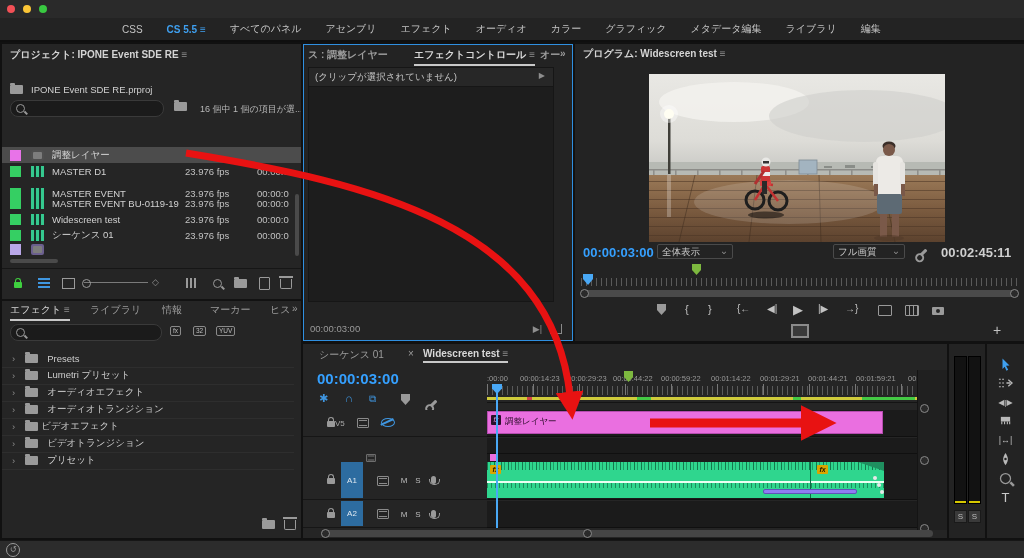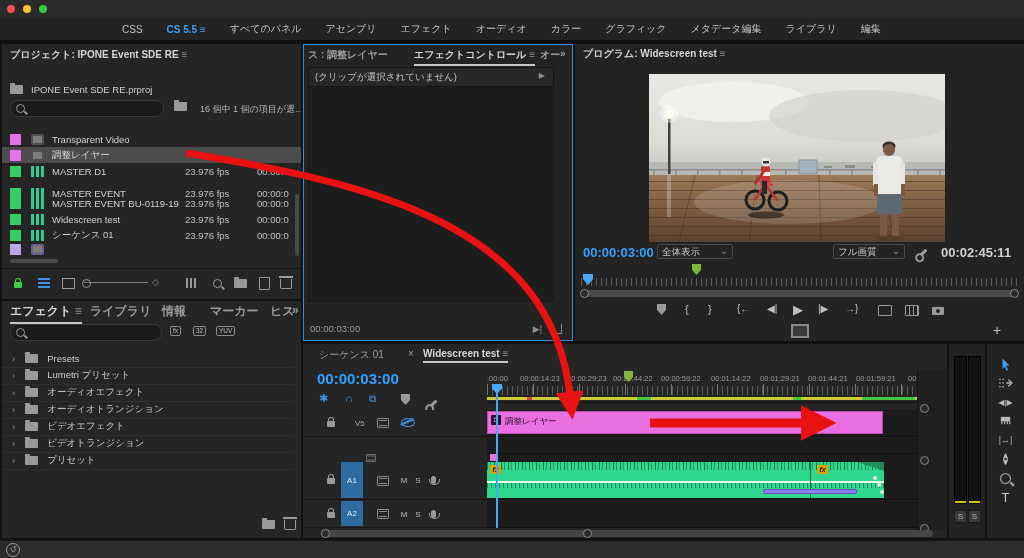--- a/index.html
+++ b/index.html
@@ -98,25 +98,20 @@
     <span style="font-size:9.5px;color:#d0d0d0">IPONE Event SDE RE.prproj</span>
   </div>
 
   <div class="abs" style="left:8px;top:56px;width:152px;height:15px;background:#1b1b1b;border:1px solid #3a3a3a;border-radius:8px">
     <span class="mag abs" style="left:5px;top:3px"></span>
   </div>
   <span class="abs" style="left:172px;top:58px"><span class="fold"></span></span>
   <div class="abs" style="left:198px;top:59px;font-size:9px;color:#b8b8b8;white-space:nowrap">16 個中 1 個の項目が選...</div>
 
 
-  <div class="prow" style="top:87px">
-    <span class="chip" style="background:#e873e8"></span>
-    <span class="icvid picon"></span>
-    <span class="pname">Transparent Video</span>
-  </div>
   <div class="prow sel" style="top:103px">
     <span class="chip" style="background:#e873e8"></span>
     <span class="icvid picon"></span>
     <span class="pname">調整レイヤー</span>
   </div>
   <div class="prow" style="top:119px">
     <span class="chip" style="background:#35cf63"></span>
     <span class="icseq picon"></span>
     <span class="pname">MASTER D1</span>
     <span class="pfps">23.976 fps</span>
@@ -165,21 +160,21 @@
     <span class="abs" style="left:82px;top:13px;width:64px;height:1px;background:#7a7a7a"></span>
     <span class="abs" style="left:80px;top:10px;width:7px;height:7px;border:1.5px solid #9a9a9a;border-radius:50%"></span>
     <span class="abs dim" style="left:150px;top:8px;font-size:9px">◇</span>
     <span class="abs barsic" style="left:184px;top:9px"></span>
     <span class="abs" style="left:211px;top:10px"><span class="mag"></span></span>
     <span class="abs" style="left:232px;top:10px"><span class="fold"></span></span>
     <span class="abs newitem" style="left:257px;top:8px"></span>
     <span class="abs" style="left:278px;top:10px"><span class="trashic"></span></span>
   </div>
 
-  <div class="abs" style="left:0;top:256px;width:299px;height:20px;font-size:12px;font-weight:bold;color:#9c9c9c">
+  <div class="abs" style="left:0;top:256px;width:299px;height:20px;font-size:10px;font-weight:normal;color:#9c9c9c">
     <span class="abs tab-underline white" style="left:8px;top:3px"><span>エフェクト</span> <span class="dim">≡</span></span>
     <span class="abs" style="left:88px;top:3px">ライブラリ</span>
     <span class="abs" style="left:160px;top:3px">情報</span>
     <span class="abs" style="left:208px;top:3px">マーカー</span>
     <span class="abs" style="left:268px;top:3px">ヒス</span>
     <span class="abs" style="left:290px;top:3px">»</span>
   </div>
 
   <div class="abs" style="left:8px;top:280px;width:150px;height:15px;background:#1b1b1b;border:1px solid #3a3a3a;border-radius:8px">
     <span class="mag abs" style="left:5px;top:3px"></span>
@@ -204,21 +199,21 @@
       <span style="margin-left:9px">オーディオエフェクト</span>
     </div>
   <div class="erow" style="top:357px">
       <span class="dim" style="margin-left:10px">›</span>
       <span class="fold" style="margin-left:10px"></span>
       <span style="margin-left:9px">オーディオトランジション</span>
     </div>
   <div class="erow" style="top:374px">
       <span class="dim" style="margin-left:10px">›</span>
       <span class="fold" style="margin-left:10px"></span>
-      <span style="margin-left:9px">ビデオエフェクト</span>
+      <span style="margin-left:3px">ビデオエフェクト</span>
     </div>
   <div class="erow" style="top:391px">
       <span class="dim" style="margin-left:10px">›</span>
       <span class="fold" style="margin-left:10px"></span>
       <span style="margin-left:9px">ビデオトランジション</span>
     </div>
   <div class="erow" style="top:408px">
       <span class="dim" style="margin-left:10px">›</span>
       <span class="fold" style="margin-left:10px"></span>
       <span style="margin-left:9px">プリセット</span>
@@ -386,21 +381,21 @@
       <span class="abs" style="left:40px;top:0;width:5px;height:3px;background:#d04444"></span>
       <span class="abs" style="left:150px;top:0;width:14px;height:3px;background:#44c944"></span>
       <span class="abs" style="left:306px;top:0;width:8px;height:3px;background:#44c944"></span>
       <span class="abs" style="left:375px;top:0;width:53px;height:3px;background:#44c944"></span>
     </div>
   </div>
   <span class="abs flagic g" style="left:321px;top:27px"></span>
 
   <div class="trkhdr" style="top:66px;height:26px">
     <span style="margin-left:24px"><span class="lockic"></span></span>
-    <span class="tname" style="margin-left:20px">V5</span>
+    <span class="tname" style="margin-left:0">V5</span>
     <span class="patch" style="margin-left:6px"></span>
     <span style="margin-left:12px"><span class="eyeoff"></span></span>
   </div>
   <div class="trkbody" style="top:66px;height:26px">
 
     <div class="abs" style="left:0;top:1px;width:396px;height:23px;background:#ea6fe0;border:1px solid #b64cb0;box-sizing:border-box">
       <span class="abs" style="left:3px;top:3px;width:10px;height:10px;background:#2a102a;border-radius:1px;color:#ea9fe8;font-size:6.5px;font-style:italic;text-align:center;line-height:10px">fx</span>
       <span class="abs" style="left:17px;top:4px;font-size:8.5px;color:#2a0c28">調整レイヤー</span>
     </div>
   </div>

